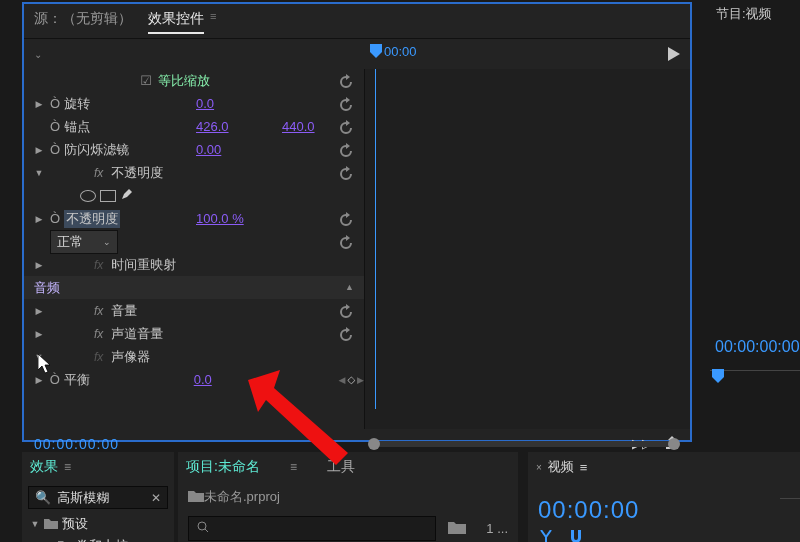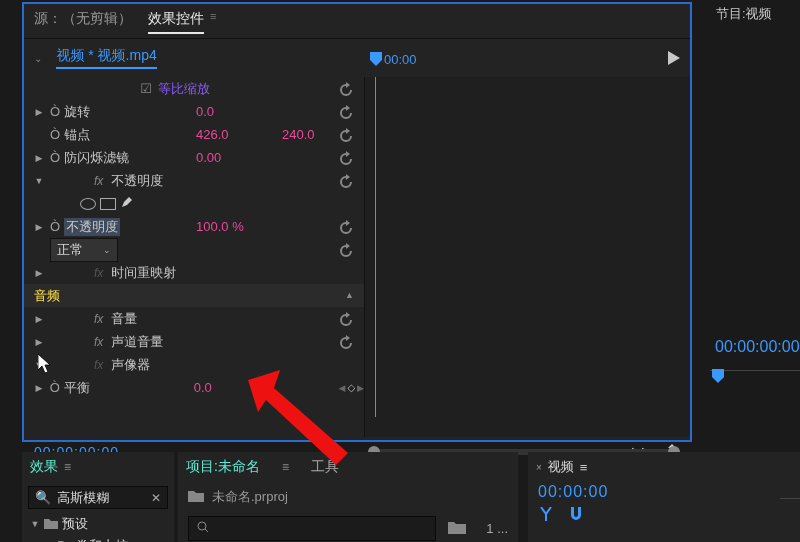--- a/index.html
+++ b/index.html
@@ -62,35 +62,35 @@
     gap:6px;
     position:relative;
   }
   .tri { width:10px; text-align:center; font-size:9px; color:#9a9a9a;}
   .tri.down::before { content:"▼"; }
   .tri.right::before { content:"▶"; }
   .tri.none { visibility:hidden; }
   .stop { font-size:13px; color:#a0a0a0; margin-right:-2px;}
   .fx { font-style:italic; font-size:12px; color:#888; margin-right:2px;margin-left:44px;}
   .label { color:#c8c8c8; }
-  .val { color:#ec4899; }
+  .val { color:#8b5cf6;text-decoration:underline; }
   .c1 { width: 140px; display:flex; align-items:center; gap:6px;}
   .c2 { width: 80px; }
   .c3 { width: 50px; }
   .reset { position:absolute; right:10px; display:flex; align-items:center;}
   .reset svg { fill:#888; }
   .kf { display:flex; gap:2px; align-items:center; margin-left:60px;}
   .kf span { font-size:9px; color:#666;}
   .kf .dia { font-size:10px; color:#bbb;}
   .opacity-boxes { display:flex; gap:4px; margin-left: 46px; align-items:center;}
   .ob { width:16px; height:12px; border:1px solid #aaa; }
   .ob.round { border-radius:50%; }
   .eyedrop svg { fill:#ccc; }
   .section-head { background:#2b2b2b; font-weight:normal; }
-  .section-head .label { color:#fde047;text-align:right; }
+  .section-head .label { color:#c4b5fd;text-align:right; }
   .section-head::after {
     content:"▲"; position:absolute; right:10px; top:6px; font-size:9px; color:#888;
   }
   .dropdown {
     background:#333; border:1px solid #111; padding:2px 6px;
     display:flex; align-items:center; gap:20px; color:#d8d8d8;
   }
   .dropdown .dchev { font-size:9px; color:#aaa; }
   .hl { background:#3c4a5c; padding:0 2px;}
   
@@ -148,35 +148,35 @@
   .search input { background:transparent; border:none; color:#ddd; font-size:13px; width:80px; outline:none;}
   .search .clear { color:#aaa; margin-left:auto; font-size:12px;}
   .tree-row { display:flex; align-items:center; gap:4px; padding:2px 8px; font-size:13px; color:#ddd;}
   .folder-ico svg { fill:#888; }
   
   .proj-panel {
     position:absolute; left:178px; top:452px; width:340px; height:90px;
     background:#232323;
   }
   .proj-sub {
-    display:flex; align-items:center; gap:8px; padding:6px 10px; color:#999;
+    display:flex; align-items:center; padding:6px 10px; color:#999;
   }
   .proj-search {
     display:flex; align-items:center; justify-content:space-between;
     margin:4px 10px;
   }
   .proj-search .sbox { background:#1b1b1b; border:1px solid #0a0a0a; padding:4px 8px; flex:1; margin-right:12px;}
   .proj-search .sbox svg { fill:#888; }
   .cnt { color:#aaa; font-size:13px; }
   
   .tl-panel {
     position:absolute; left:528px; top:452px; width:272px; height:90px;
     background:#232323; padding:6px 10px;
   }
-  .tl-tc { color:#3a99ff; font-size:16px; margin-top:7px; letter-spacing:1px;}
+  .tl-tc { color:#3a99ff; font-size:24px; margin-top:20px; letter-spacing:1px;}
   .tl-icons { display:flex; gap:14px; margin-top:6px; align-items:center;}
   .tl-icons svg { fill:#3a99ff; }
   .chevx { color:#999; font-size:10px; margin-left:-2px;}
   
   .red-arrow {
     position:absolute; left:248px; top:370px; pointer-events:none;
   }
   .cursor {
     position:absolute; left:38px; top:354px; pointer-events:none;
   }
@@ -203,36 +203,35 @@
 
 <div class="ec-panel">
   <div class="ec-tabs">
     <span class="tab">源：（无剪辑）</span>
     <span class="tab active">效果控件</span>
     <span class="pin">≡</span>
   </div>
 
   <div class="ec-row2">
     <span class="chev">⌄</span>
-    <span class="clip blue seq">视频 * 视频.mp4</span>
     <span class="play-icon">
       <svg width="12" height="14">
           <polygon points="0,0 12,7 0,14"></polygon>
         </svg>
     </span>
   </div>
 
   <div class="ec-body">
     <div class="props">
 
       <div class="prop-row">
         <span class="tri none"></span>
         <span class="c1" style="justify-content:flex-end; width:160px;">
           <span style="color:#888;">☑</span>
-          <span class="label" style="color:#8b5cf6;font-family:Liberation Serif, serif;">等比缩放</span>
+          <span class="label" style="color:#86efac;font-family:Liberation Serif, serif;">等比缩放</span>
         </span>
         <span class="reset">
           <svg width="16" height="14">
               <path d="M8 2a6 6 0 1 0 6 6h-2a4 4 0 1 1-4-4v2l4-3-4-3z"></path>
             </svg>
         </span>
       </div>
 
       <div class="prop-row">
         <span class="tri right"></span>
@@ -248,21 +247,21 @@
         </span>
       </div>
 
       <div class="prop-row">
         <span class="tri none"></span>
         <span class="c1">
             <span class="stop">Ò</span>
           <span class="label">锚点</span>
           </span>
         <span class="val c2">426.0</span>
-        <span class="val c3">240.0</span>
+        <span class="val c3">440.0</span>
         <span class="reset">
           <svg width="16" height="14">
               <path d="M8 2a6 6 0 1 0 6 6h-2a4 4 0 1 1-4-4v2l4-3-4-3z"></path>
             </svg>
         </span>
       </div>
 
       <div class="prop-row">
         <span class="tri right"></span>
         <span class="c1">
@@ -445,21 +444,21 @@
   <div class="tree-row" style="padding-left:22px;">
     <span class="tri right"></span>
     <span class="folder-ico"><svg width="14" height="11">
           <path d="M0 1h5l2 2h7v8H0z"></path>
         </svg></span>
     <span>卷和内核</span>
   </div>
 </div>
 
 <div class="proj-panel">
-  <div class="tabrow" style="gap:22px;">
+  <div class="tabrow" style="gap:30px;">
     <span class="t">项目:未命名</span>
     <span class="menu">≡</span>
     <span class="t" style="color:#aaa;">工具</span>
   </div>
   <div class="proj-sub">
     <span class="folder-ico"><svg width="16" height="12">
           <path d="M0 1h6l2 2h8v9H0z"></path>
         </svg></span>
     <span>未命名.prproj</span>
   </div>

